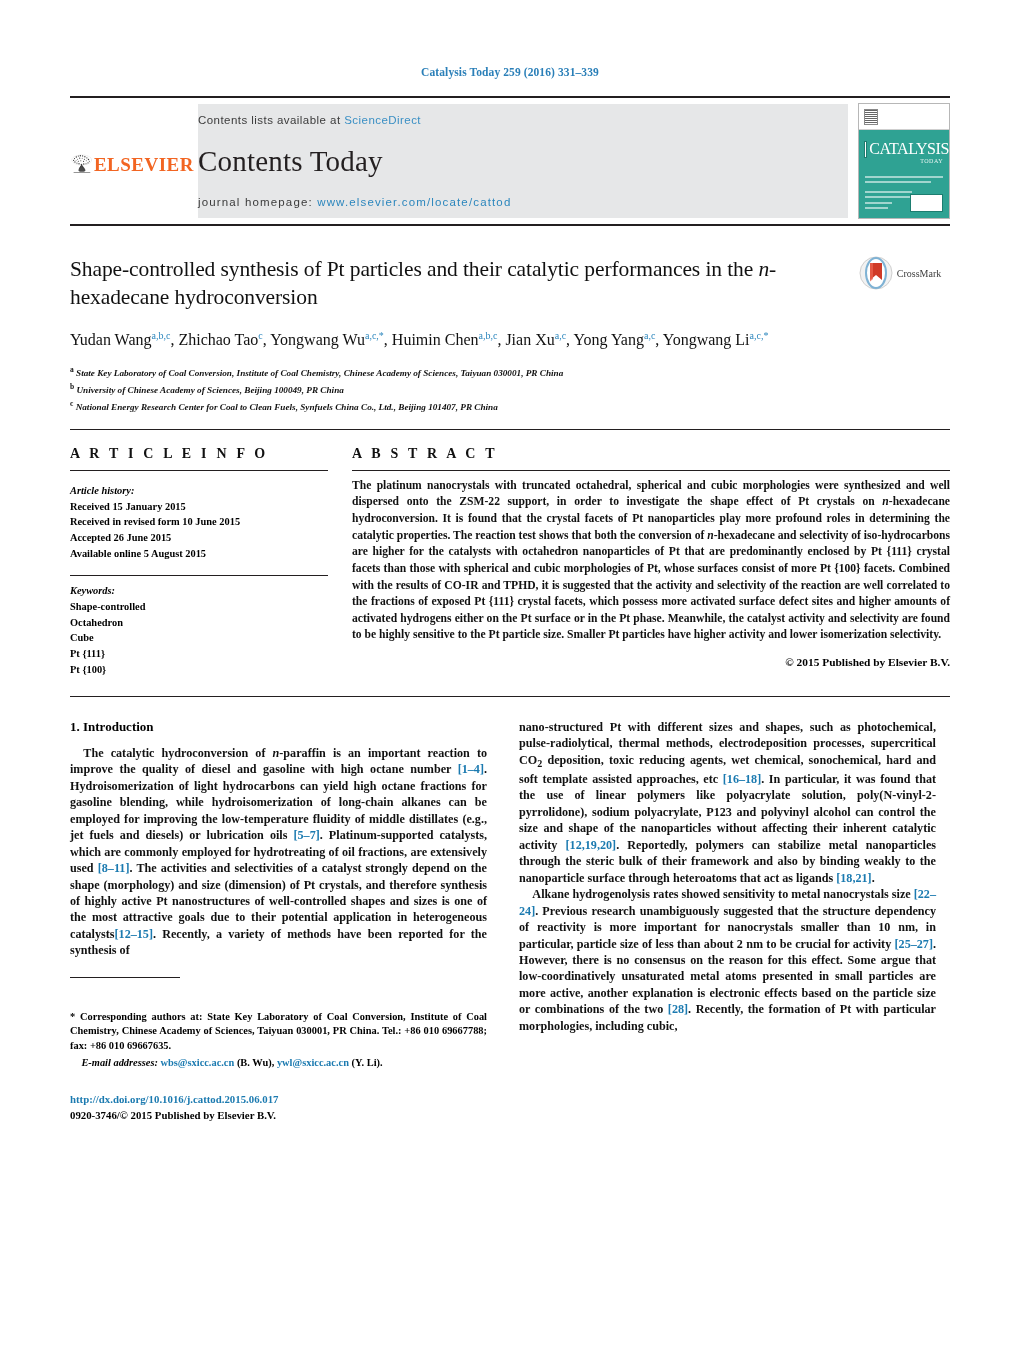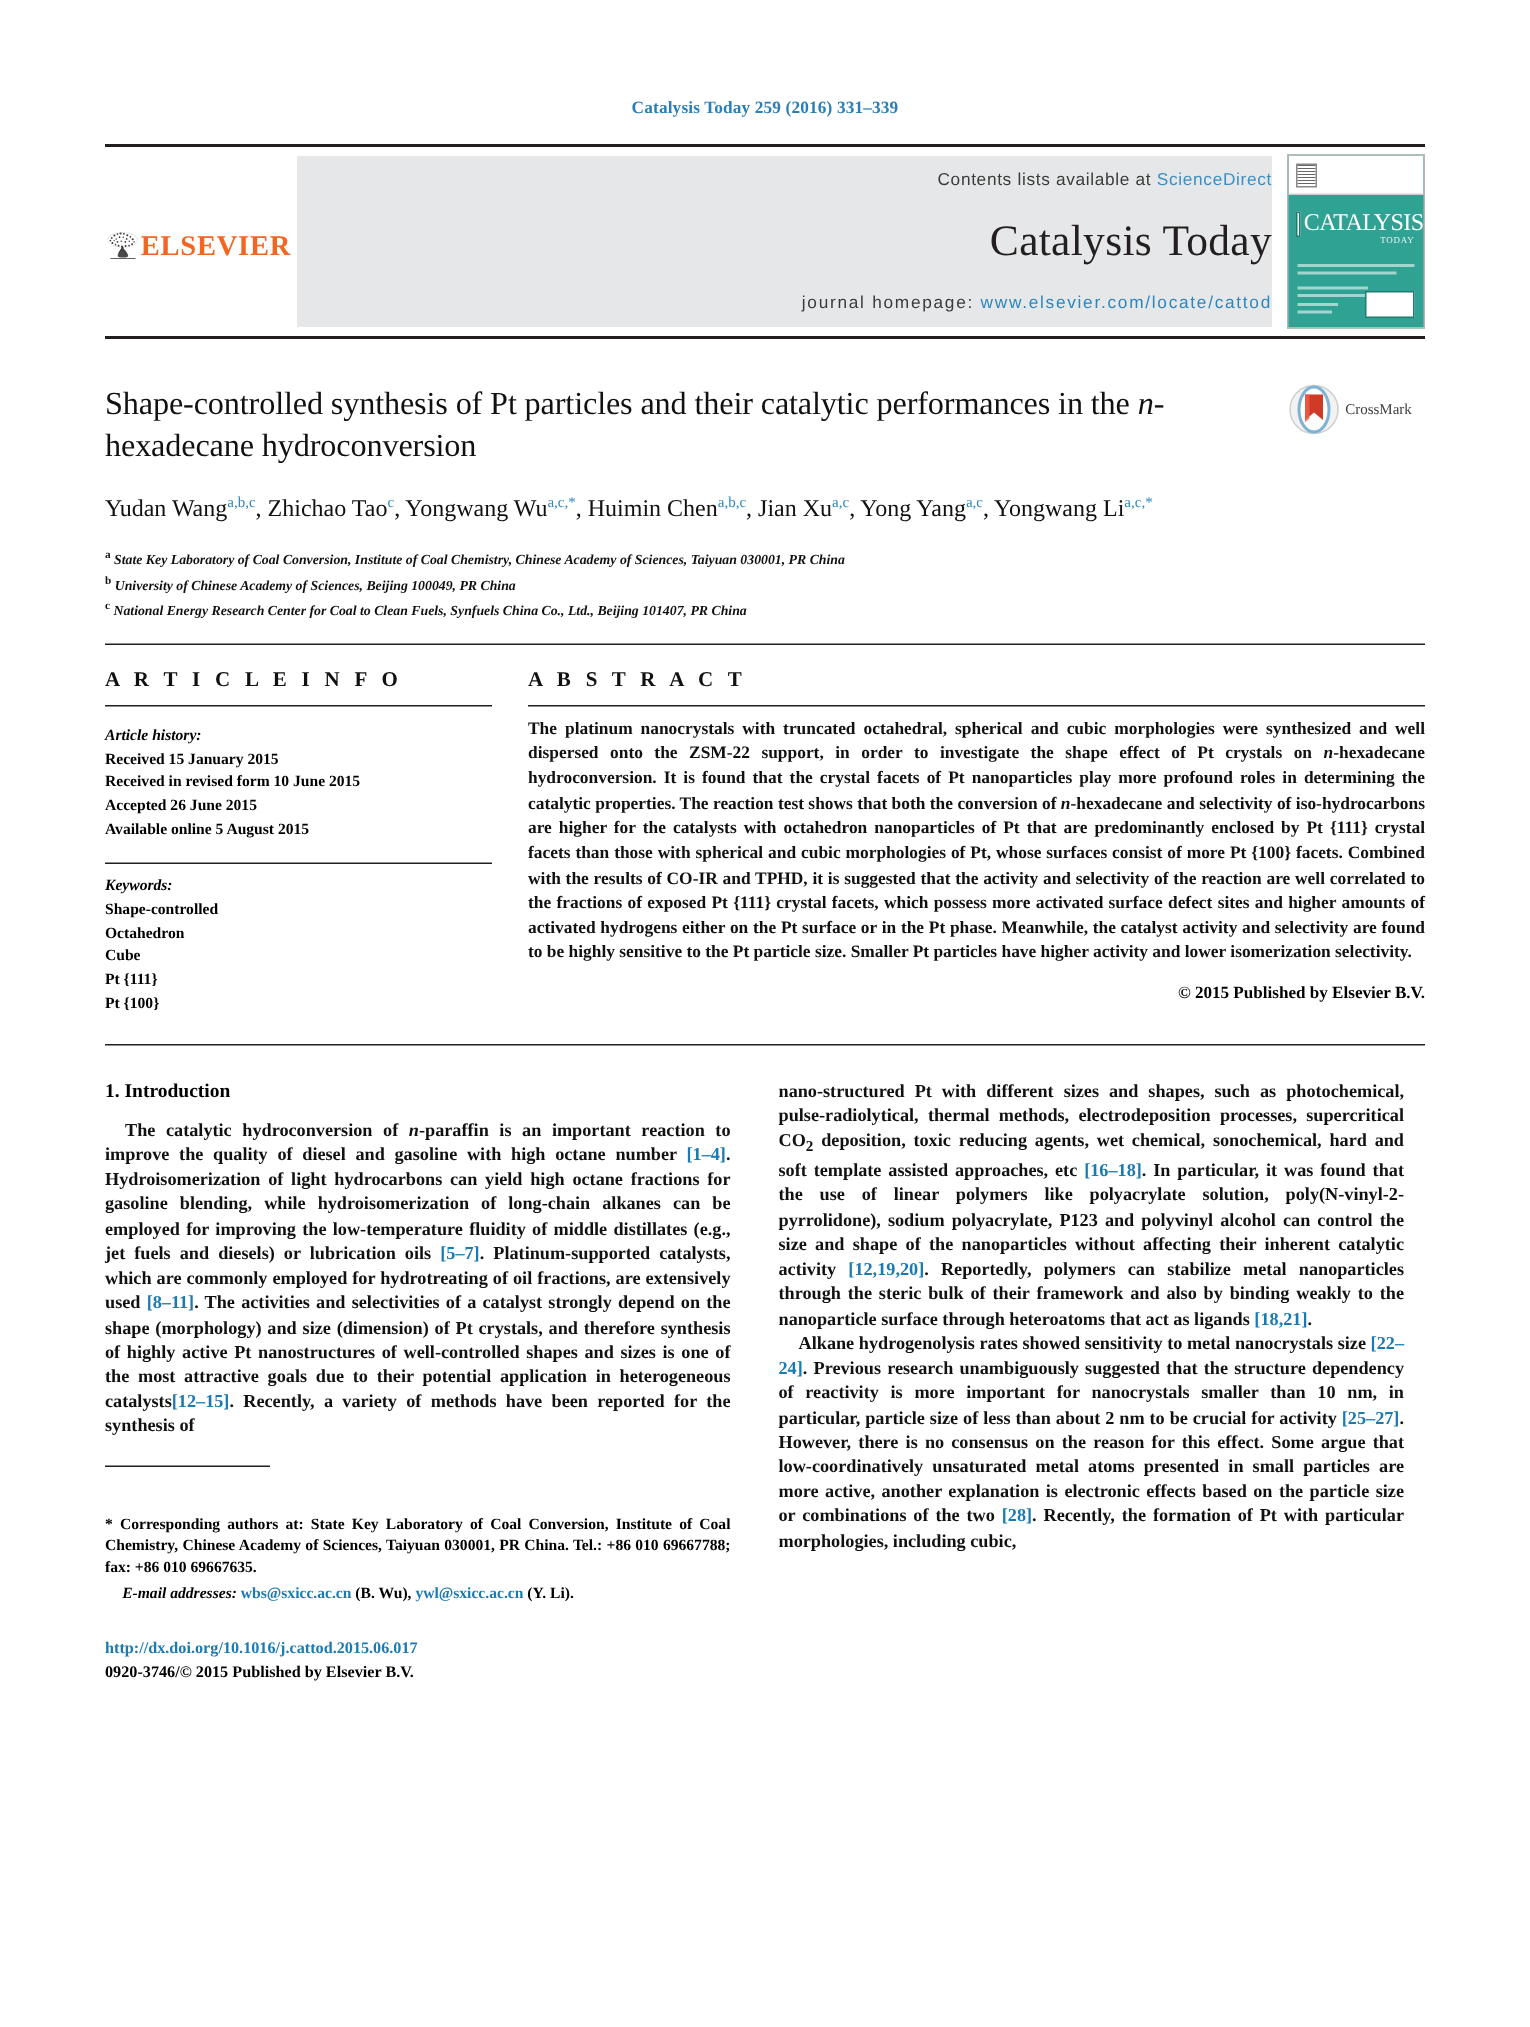--- a/index.html
+++ b/index.html
@@ -60,21 +60,21 @@
     color: #f26522;
     letter-spacing: 0.5px;
     margin-top: 1px;
   }
   .masthead-center {
     flex: 1 1 auto;
     background: #e6e7e8;
     margin: 6px 4px 6px 4px;
     display: flex;
     flex-direction: column;
-    align-items: flex-end;
+    align-items: flex-start;
     justify-content: space-between;
     padding: 10px 0 10px 0;
     box-sizing: border-box;
   }
   .contents-line {
     font-family: "Liberation Sans", sans-serif;
     font-size: 11.5px;
     color: #3b3b3b;
     letter-spacing: 0.45px;
   }
@@ -349,21 +349,21 @@
         </g>
       </svg>
       <div class="elsevier-word">ELSEVIER</div>
     </div>
 
     <div class="masthead-center">
       <div class="contents-line">
         <span>Contents lists available at</span>
         <span class="sd-link">ScienceDirect</span>
       </div>
-      <div class="journal-title">Catalysis Today</div>
+      <div class="journal-title">Contents Today</div>
       <div class="homepage-line">
         <span>journal homepage:</span>
         <span class="hp-url">www.elsevier.com/locate/cattod</span>
       </div>
     </div>
 
     <div class="cover-thumb">
       <div class="cover-top-band">
         <div class="cover-els-mark"></div>
       </div>

